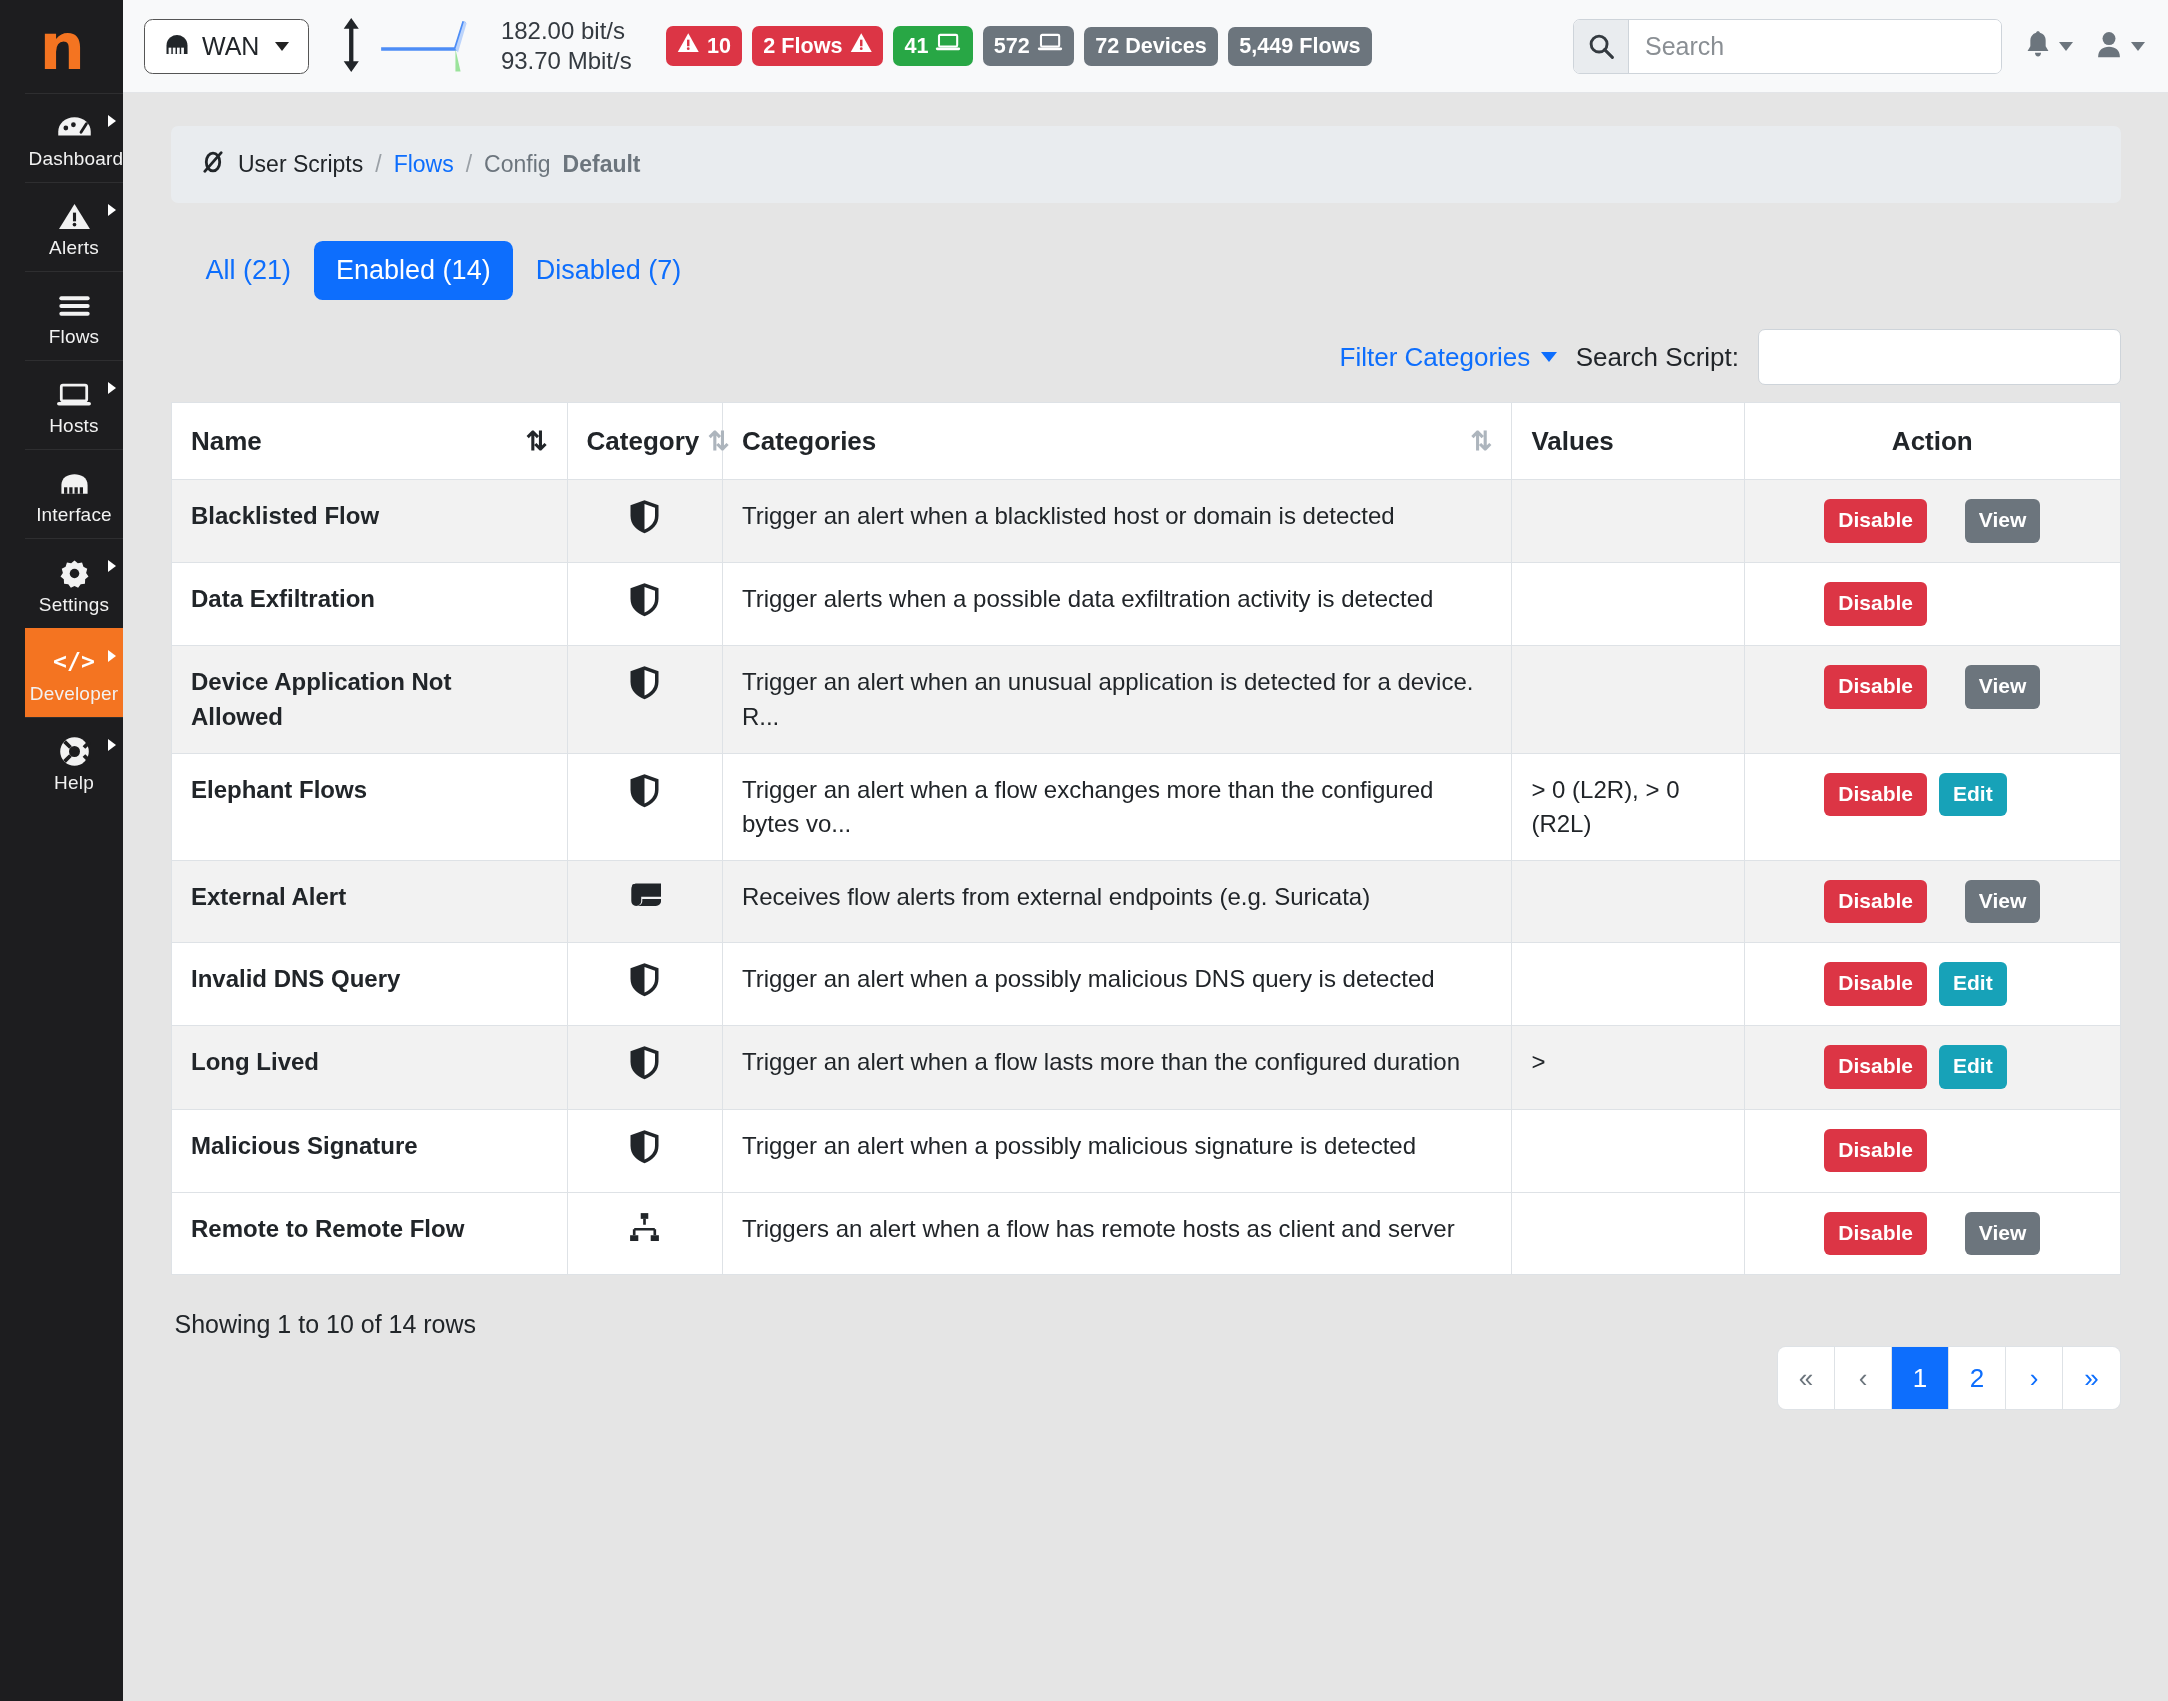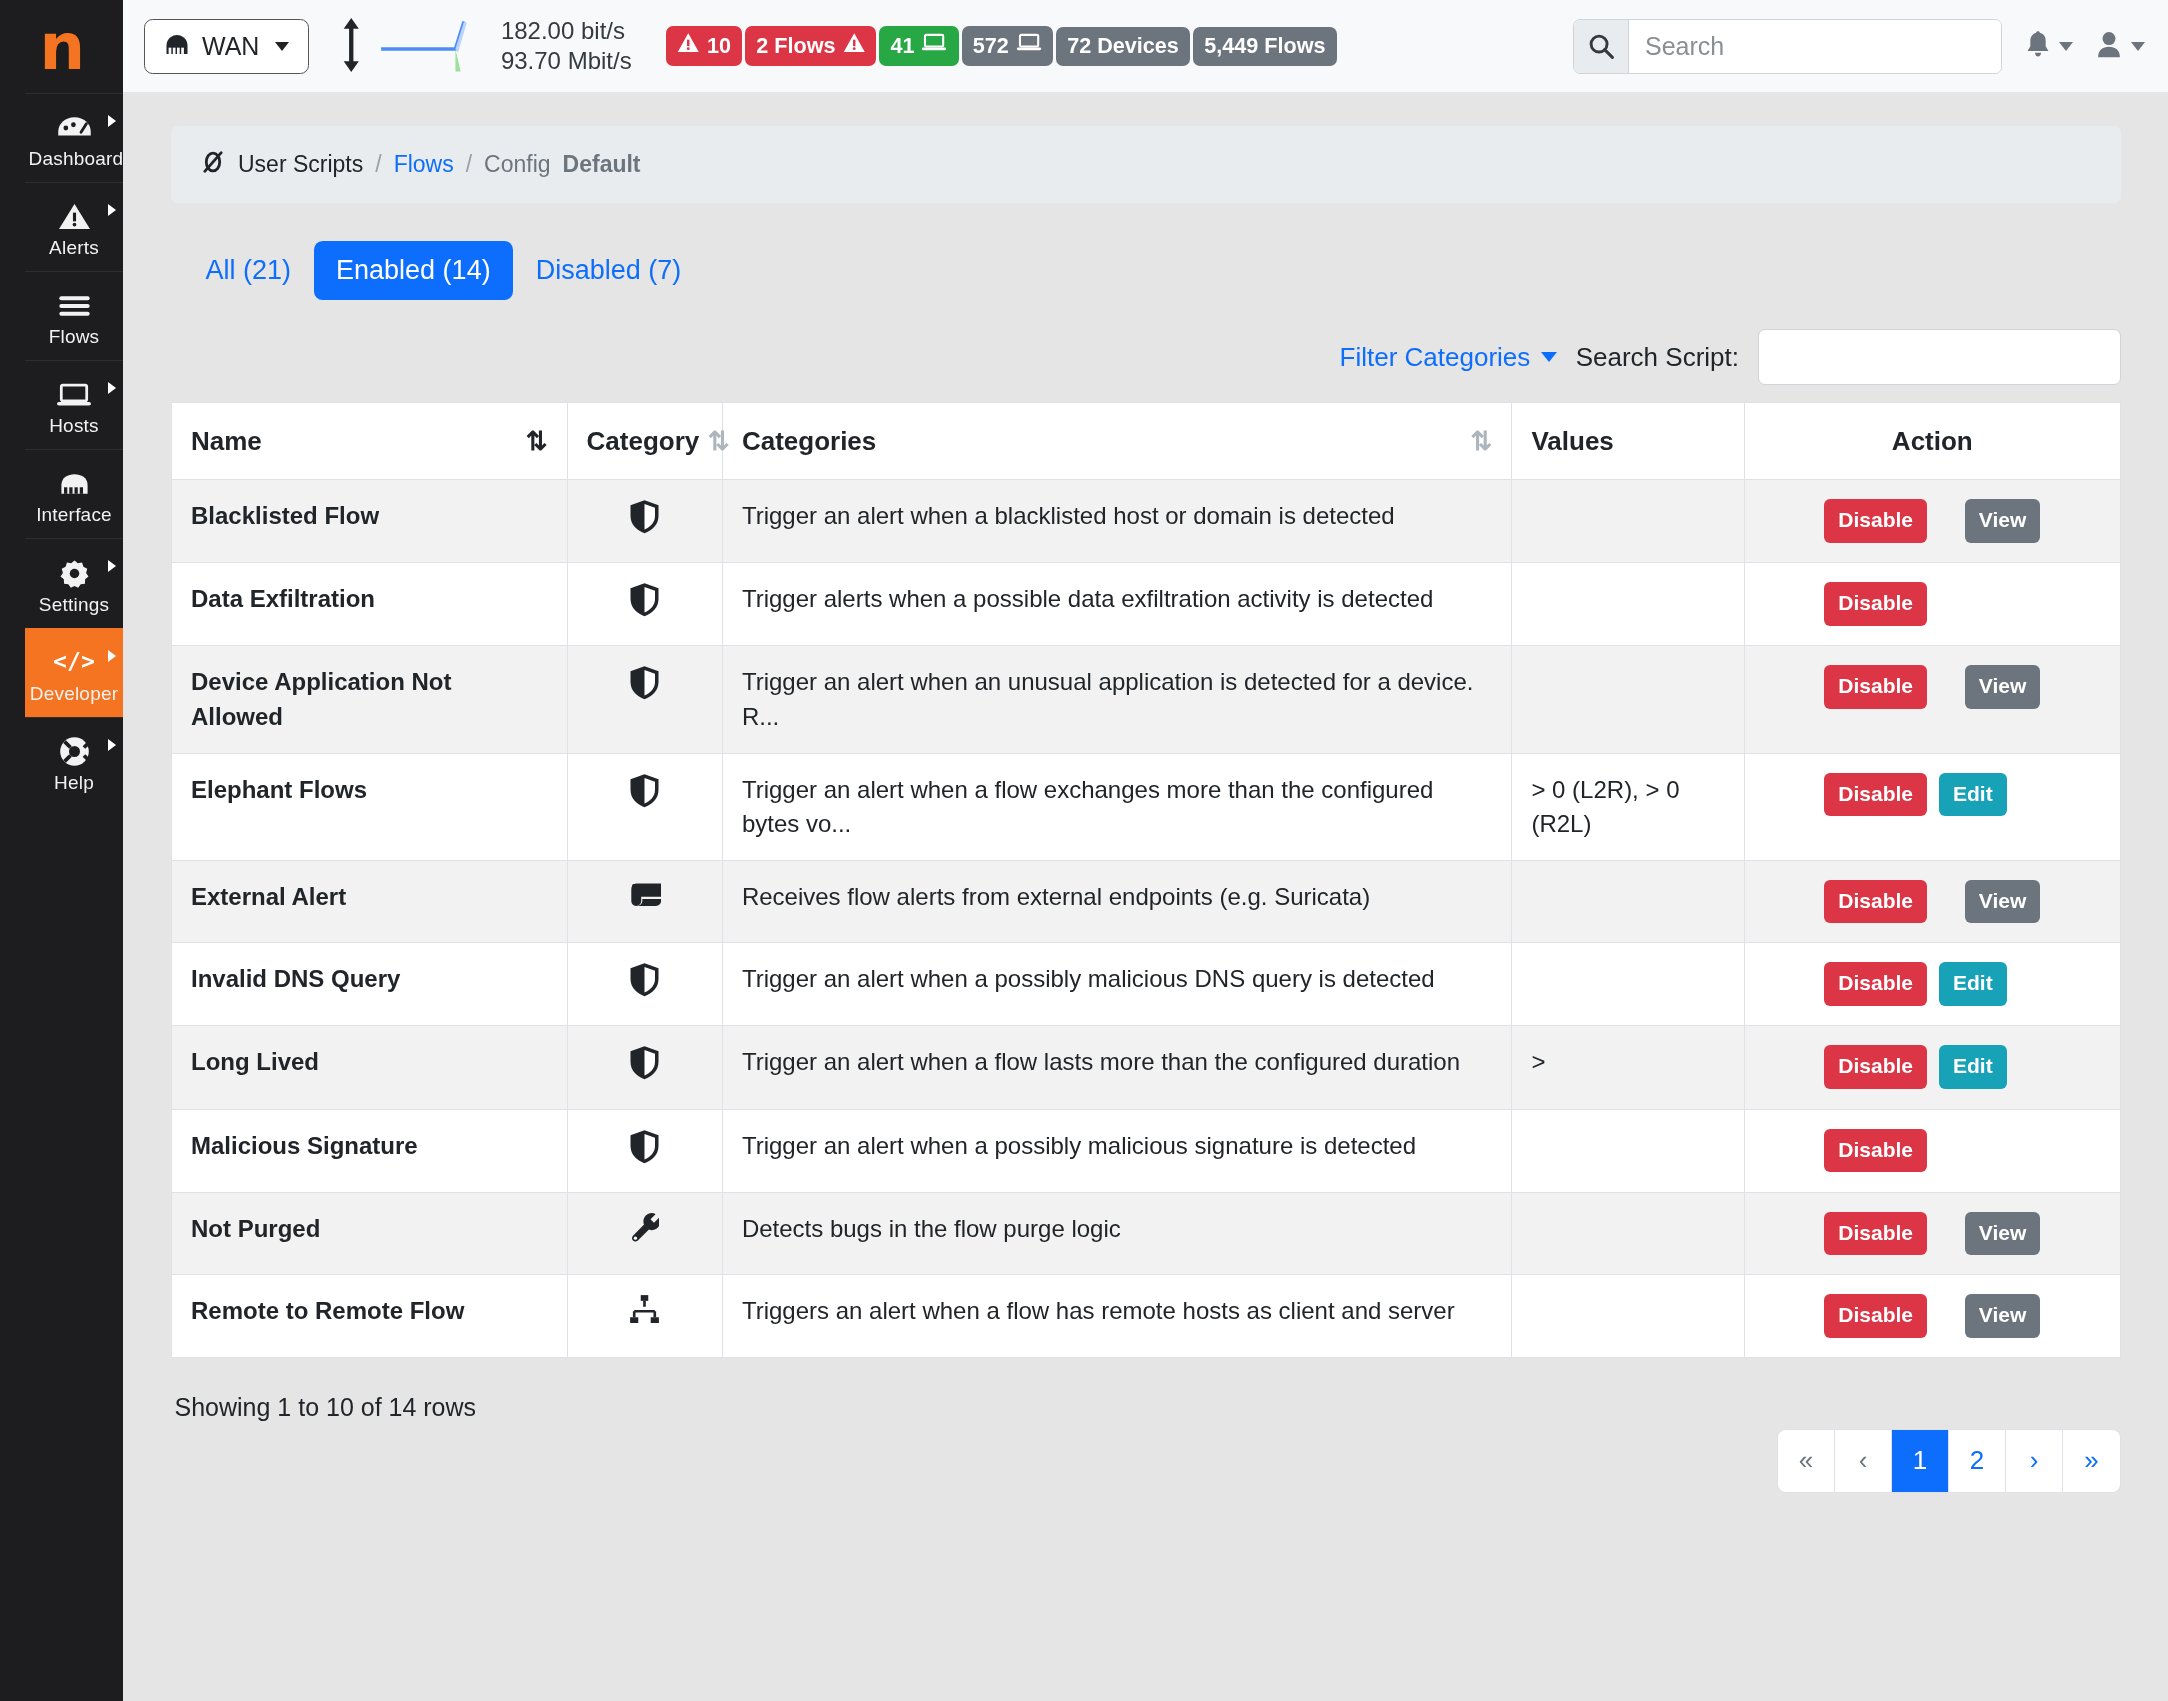--- a/index.html
+++ b/index.html
@@ -70,21 +70,21 @@
   }
   .iface-select .caret-dn {
     width:0;height:0;border-left:7.8px solid transparent;border-right:7.8px solid transparent;
     border-top: 9.5px solid #222; margin-left: 3.5px;
   }
   .updown { margin-left: 12px; }
   .spark { display:flex; align-items:center; }
   .rates {
     font-size: 24px; line-height: 1.24; color:#343a40; margin-left: 3.5px; white-space:nowrap;
   }
-  .badges { display:flex; align-items:center; gap: 3px; margin-left: 15.6px; justify-content: space-between; }
+  .badges { display:flex; align-items:center; gap: 10px; margin-left: 15.6px; justify-content: space-between; }
   .badge {
     display:flex; align-items:center; gap:7px;
     border-radius: 7px; color: #fff;
     font-size: 21.6px; font-weight: 700;
     padding: 6px 11.2px 7px 11.2px;
     white-space: nowrap;
   }
   .badge.red { background:#dc3545; }
   .badge.green { background:#28a745; }
   .badge.gray { background:#6c757d; }
@@ -573,35 +573,20 @@
               <td class="name">Malicious Signature</td>
               <td class="cat"><span><svg width="31" height="35" viewBox="0 0 26 30">
                     <path fill="#212529" d="M13 1 L25 5.4 L25 14.6 C25 22 19.6 27 13 29.4 C6.4 27 1 22 1 14.6 L1 5.4 Z"></path>
                     <path fill="#ffffff" d="M13 4.2 L13 26.2 C18 24 22 20 22 14.6 L22 7.4 Z"></path>
                   </svg></span></td>
               <td>Trigger an alert when a possibly malicious signature is detected</td>
               <td></td>
               <td class="act">
                 <div class="act-wrap single">
                   <span class="btn disable">Disable</span>
-                </div>
-              </td>
-            </tr>
-            <tr class="odd">
-              <td class="name">Not Purged</td>
-              <td class="cat"><span><svg width="29" height="31" viewBox="0 0 26 28">
-                    <path fill="#212529" d="M19.6 1 C15.4 1 12 4.4 12 8.6 C12 9.6 12.2 10.6 12.6 11.4 L2.6 21.4 C1.4 22.6 1.4 24.6 2.6 25.8 C3.8 27 5.8 27 7 25.8 L17 15.8 C17.8 16.2 18.7 16.4 19.6 16.4 C23.8 16.4 27.2 13 27.2 8.8 C27.2 7.4 26.8 6.2 26.2 5.2 L21.6 9.8 L18.4 6.6 L23 2 C22 1.4 20.8 1 19.6 1 Z"></path>
-                    <circle cx="4.8" cy="23.6" r="1.5" fill="#ffffff"></circle>
-                  </svg></span></td>
-              <td>Detects bugs in the flow purge logic</td>
-              <td></td>
-              <td class="act">
-                <div class="act-wrap spread">
-                  <span class="btn disable">Disable</span>
-                  <span class="btn view">View</span>
                 </div>
               </td>
             </tr>
             <tr class="even">
               <td class="name">Remote to Remote Flow</td>
               <td class="cat"><span><svg width="31" height="31" viewBox="0 0 28 28">
                     <rect x="10.6" y="1" width="6.8" height="5.2" fill="#212529"></rect>
                     <rect x="1" y="21" width="7.4" height="5.2" fill="#212529"></rect>
                     <rect x="19.6" y="21" width="7.4" height="5.2" fill="#212529"></rect>
                     <path d="M14 6.2 L14 11.6 M4.7 21 L4.7 15.6 M23.3 21 L23.3 15.6 M4.7 15.6 L23.3 15.6" stroke="#212529" stroke-width="2.4" fill="none"></path>

